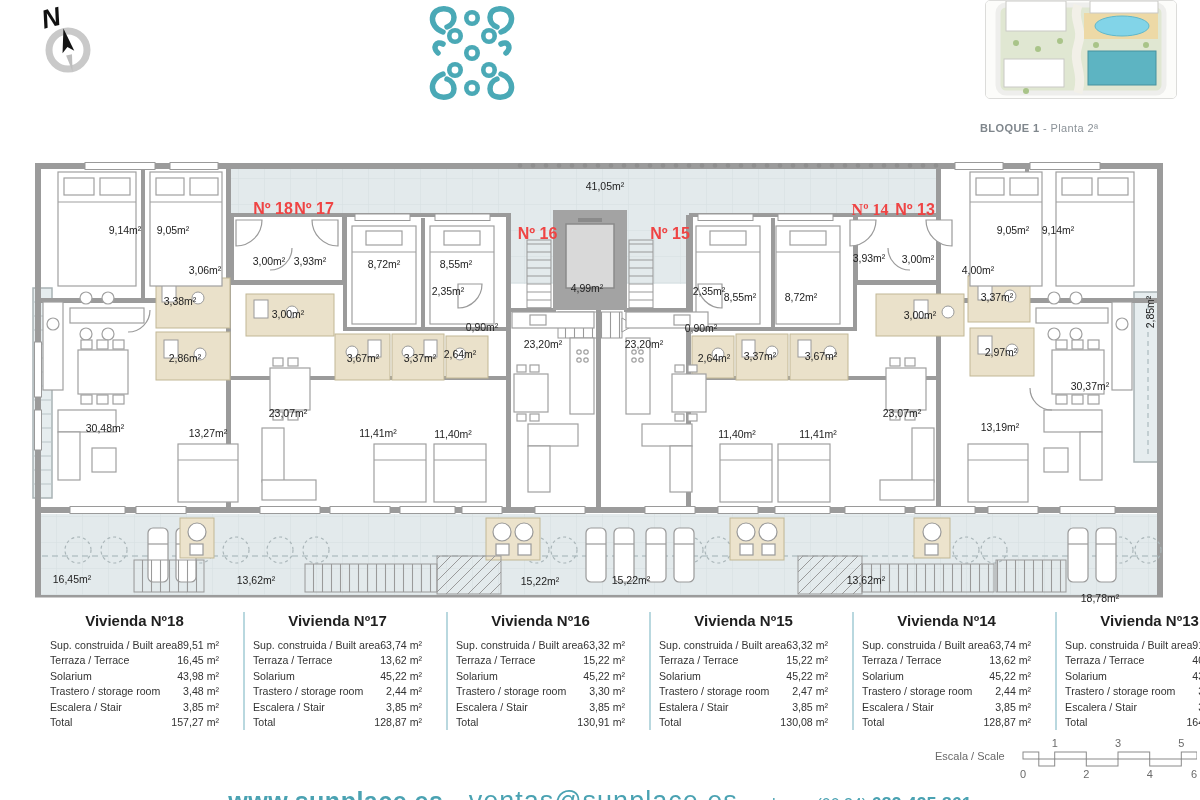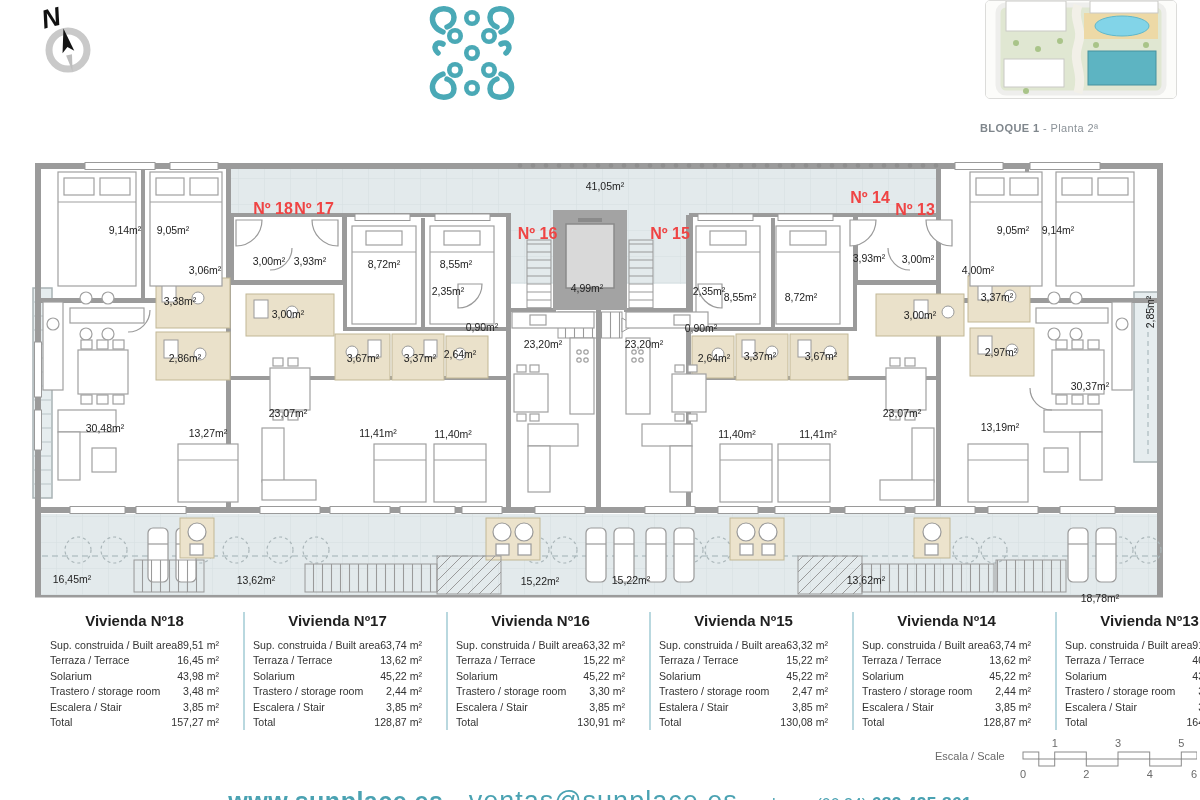--- a/index.html
+++ b/index.html
@@ -500,21 +500,21 @@
       <rect x="832" y="412" width="132" height="28" fill="url(#treadsV)"></rect>
       <rect x="966" y="408" width="70" height="32" fill="url(#treadsV)"></rect>
     </g>
   </svg>
 
   <div id="plan-labels">
       <span class="ulabel" style="left: 243px; top: 57px;">Nº 18</span>
       <span class="ulabel" style="left: 284px; top: 57px;">Nº 17</span>
       <span class="ulabel" style="left: 486px; top: 82px; padding-left: 43px;">Nº 16</span>
       <span class="ulabel" style="left: 640px; top: 82px;">Nº 15</span>
-      <span class="ulabel" style="left: 840px; top: 46px;">Nº 14</span>
+      <span class="ulabel" style="left: 840px; top: 58px; font-family: Liberation Serif, serif;">Nº 14</span>
       <span class="ulabel" style="left: 885px; top: 58px;">Nº 13</span>
       <span class="alabel" style="left: 575px; top: 34px;">41,05m²</span>
       <span class="alabel" style="left: 95px; top: 78px;">9,14m²</span>
       <span class="alabel" style="left: 143px; top: 78px;">9,05m²</span>
       <span class="alabel" style="left: 175px; top: 118px;">3,06m²</span>
       <span class="alabel" style="left: 239px; top: 109px;">3,00m²</span>
       <span class="alabel" style="left: 280px; top: 109px;">3,93m²</span>
       <span class="alabel" style="left: 354px; top: 112px;">8,72m²</span>
       <span class="alabel" style="left: 426px; top: 112px;">8,55m²</span>
       <span class="alabel" style="left: 418px; top: 139px;">2,35m²</span>

